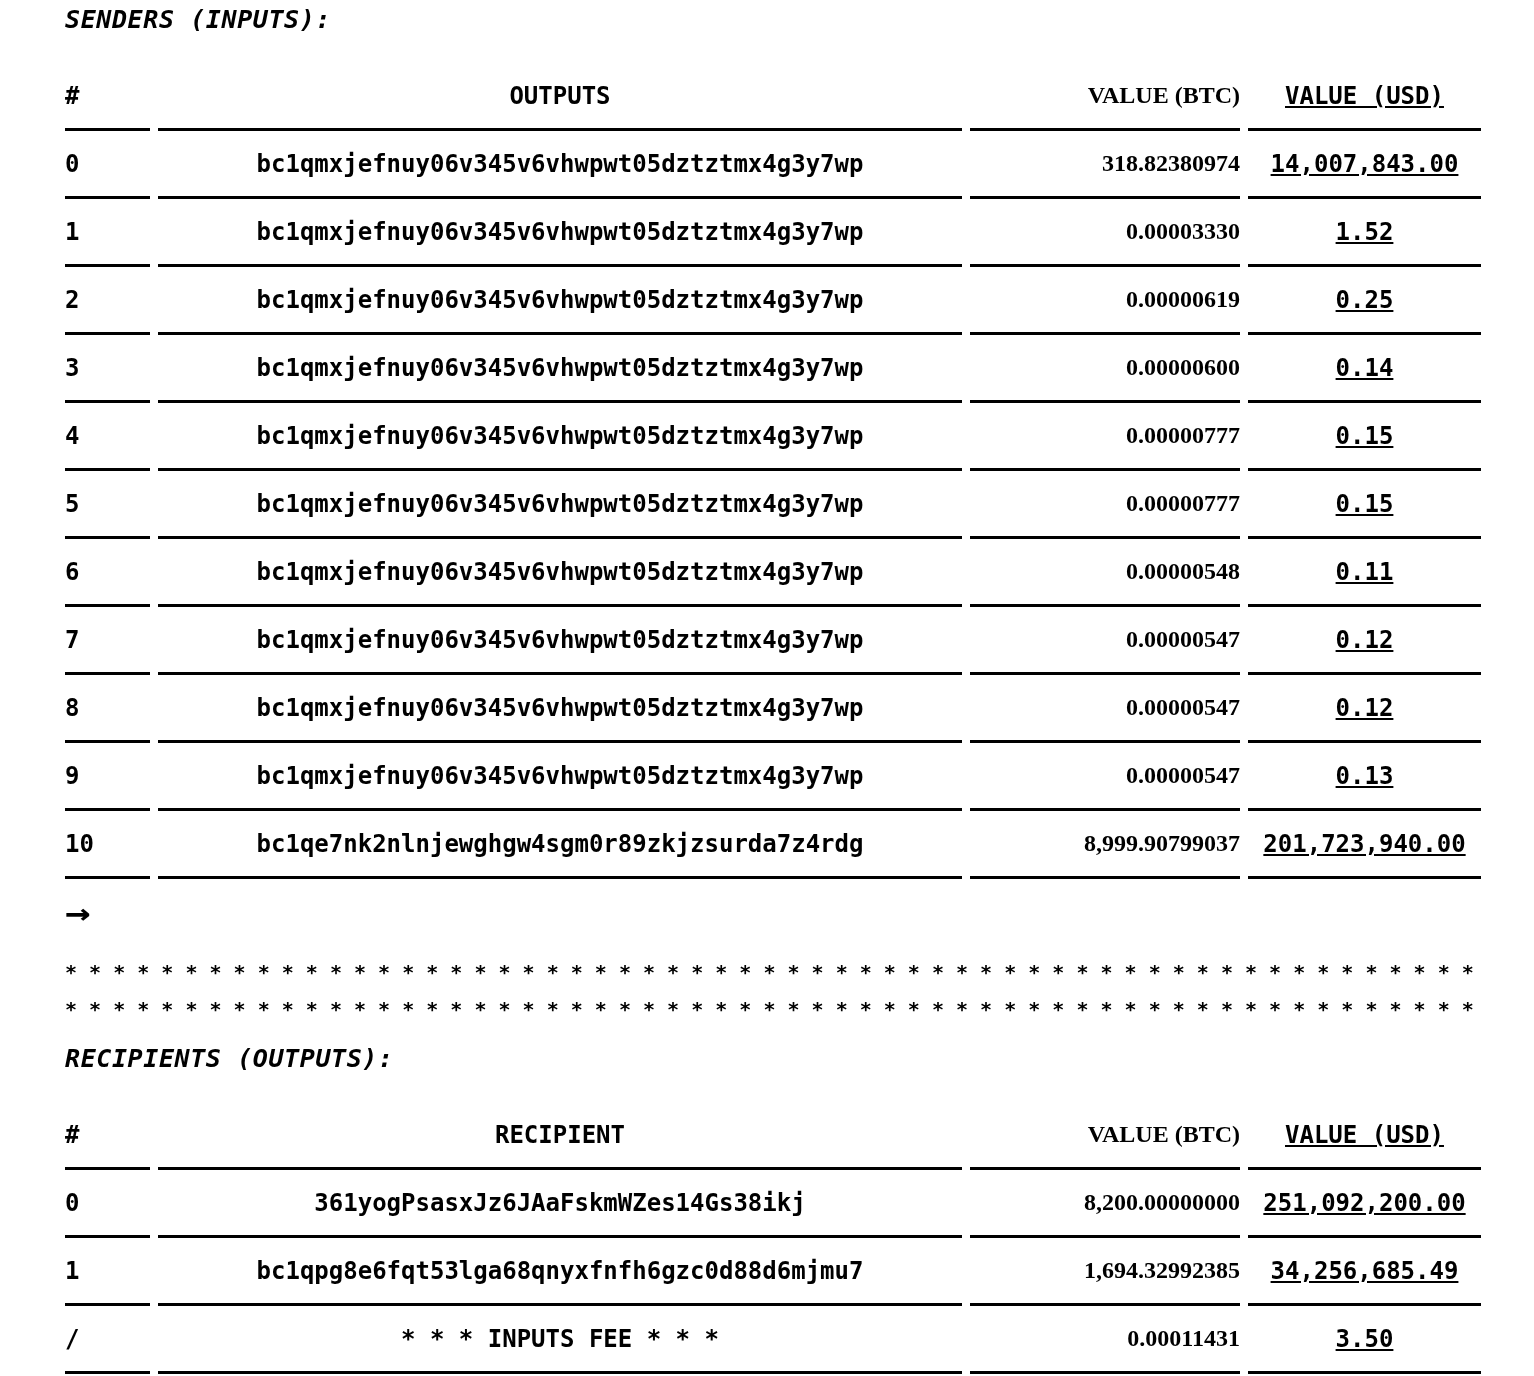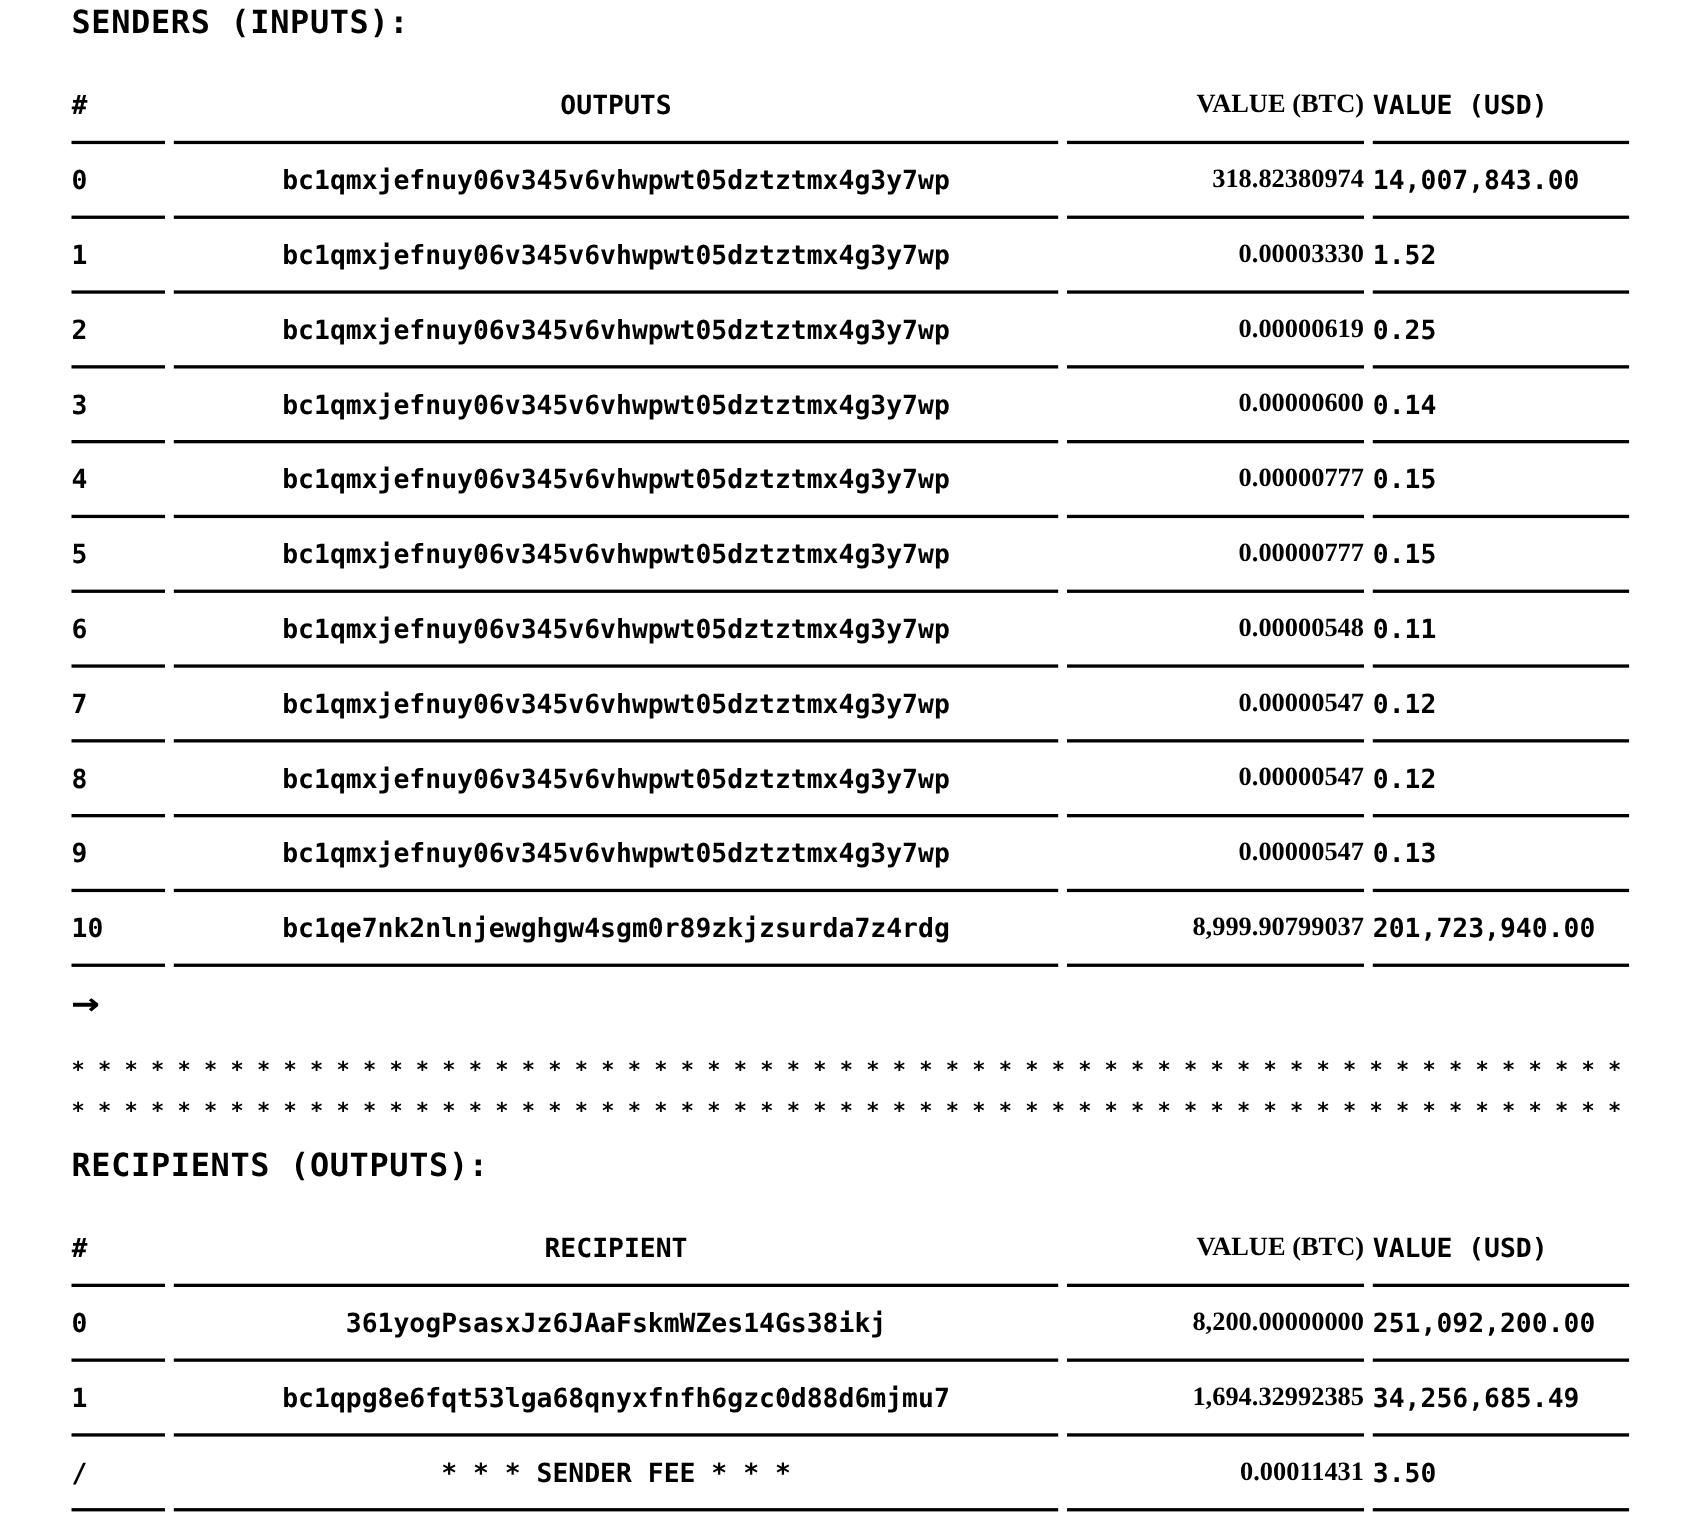--- a/index.html
+++ b/index.html
@@ -13,24 +13,25 @@
     height: 1376px;
     box-sizing: border-box;
     padding: 2px 53px 0 65px;
     overflow: hidden;
     background: #ffffff;
     color: #000000;
     font-family: "DejaVu Sans Mono", "Liberation Mono", monospace;
     font-weight: bold;
   }
   .section-title {
-    font-size: 29px;
+    font-size: 25px;
     line-height: 36px;
     letter-spacing: 0.6px;
     white-space: nowrap;
+    font-style: italic;
   }
   table.tx-table {
     border-collapse: separate;
     border-spacing: 8px 0;
     table-layout: fixed;
     width: calc(100% + 16px);
     margin: 25px -8px 0 -8px;
     font-size: 24px;
   }
   table.tx-table th,
@@ -39,21 +40,21 @@
     padding: 0;
     vertical-align: middle;
     border-bottom: 3px solid #000000;
     white-space: nowrap;
     overflow: hidden;
     font-weight: bold;
   }
   .col-idx  { width: 85px;  text-align: left; }
   .col-addr { text-align: center; }
   .col-btc  { width: 270px; text-align: right; font-family: Liberation Serif, serif; }
-  .col-usd  { width: 233px; text-align: left; }
+  .col-usd  { width: 233px; text-align: center; text-decoration: underline; }
   .total-row {
     height: 65px;
     display: flex;
     align-items: center;
     justify-content: space-between;
     font-size: 24px;
   }
   .total-row .arrow {
     font-size: 34px;
     line-height: 34px;
@@ -188,20 +189,20 @@
         <td class="col-usd">251,092,200.00</td>
       </tr>
       <tr>
         <td class="col-idx">1</td>
         <td class="col-addr">bc1qpg8e6fqt53lga68qnyxfnfh6gzc0d88d6mjmu7</td>
         <td class="col-btc">1,694.32992385</td>
         <td class="col-usd">34,256,685.49</td>
       </tr>
       <tr>
         <td class="col-idx">/</td>
-        <td class="col-addr">* * * SENDER FEE * * *</td>
+        <td class="col-addr">* * * INPUTS FEE * * *</td>
         <td class="col-btc">0.00011431</td>
         <td class="col-usd">3.50</td>
       </tr>
     </tbody>
   </table>
 
 </div>
 
 </body></html>

